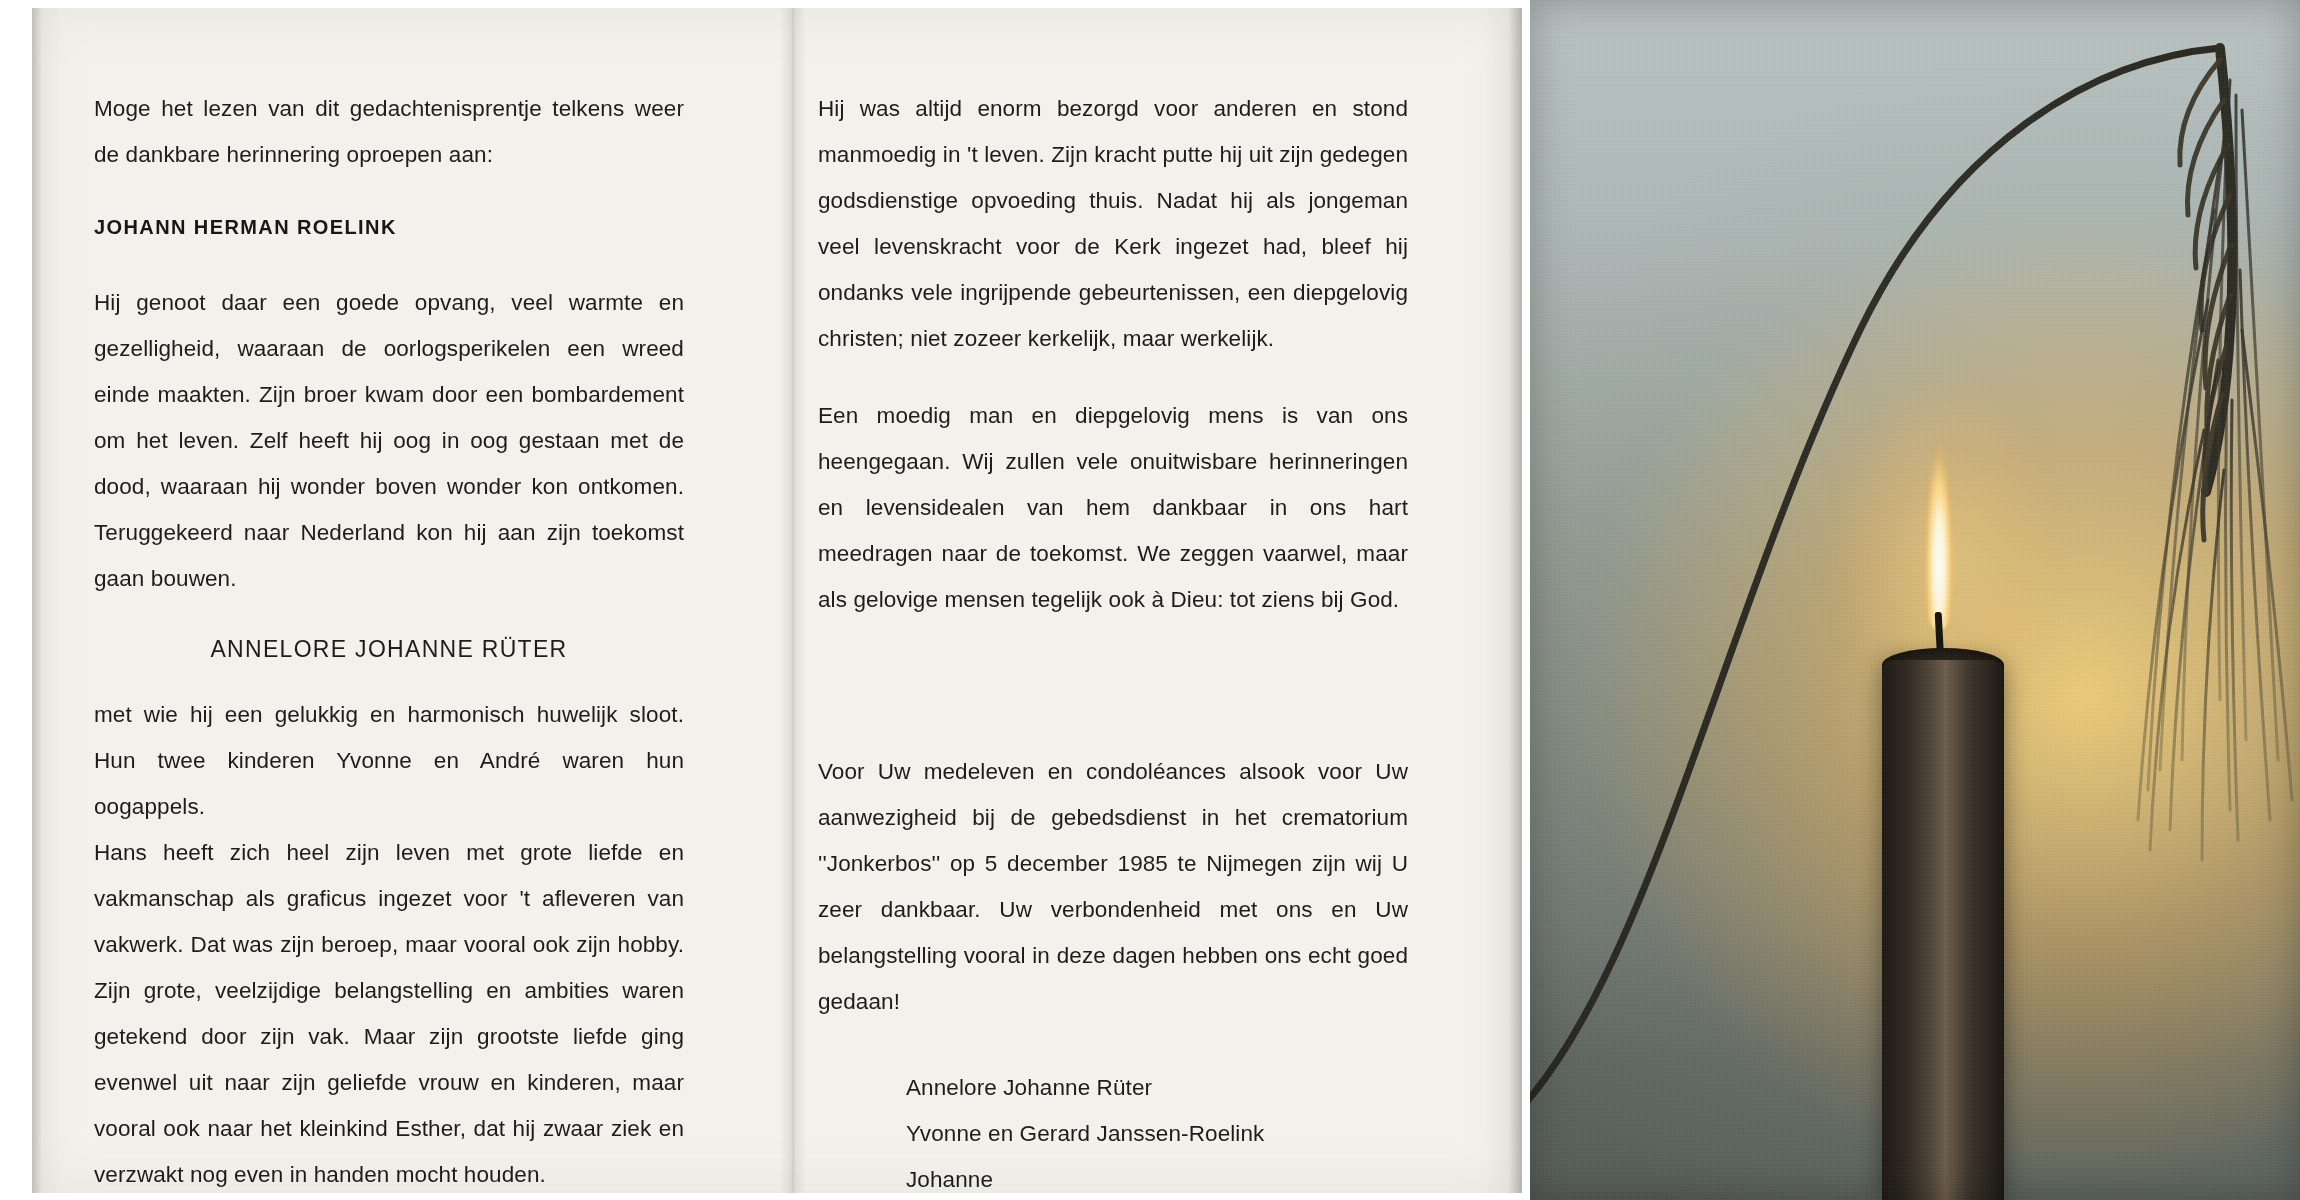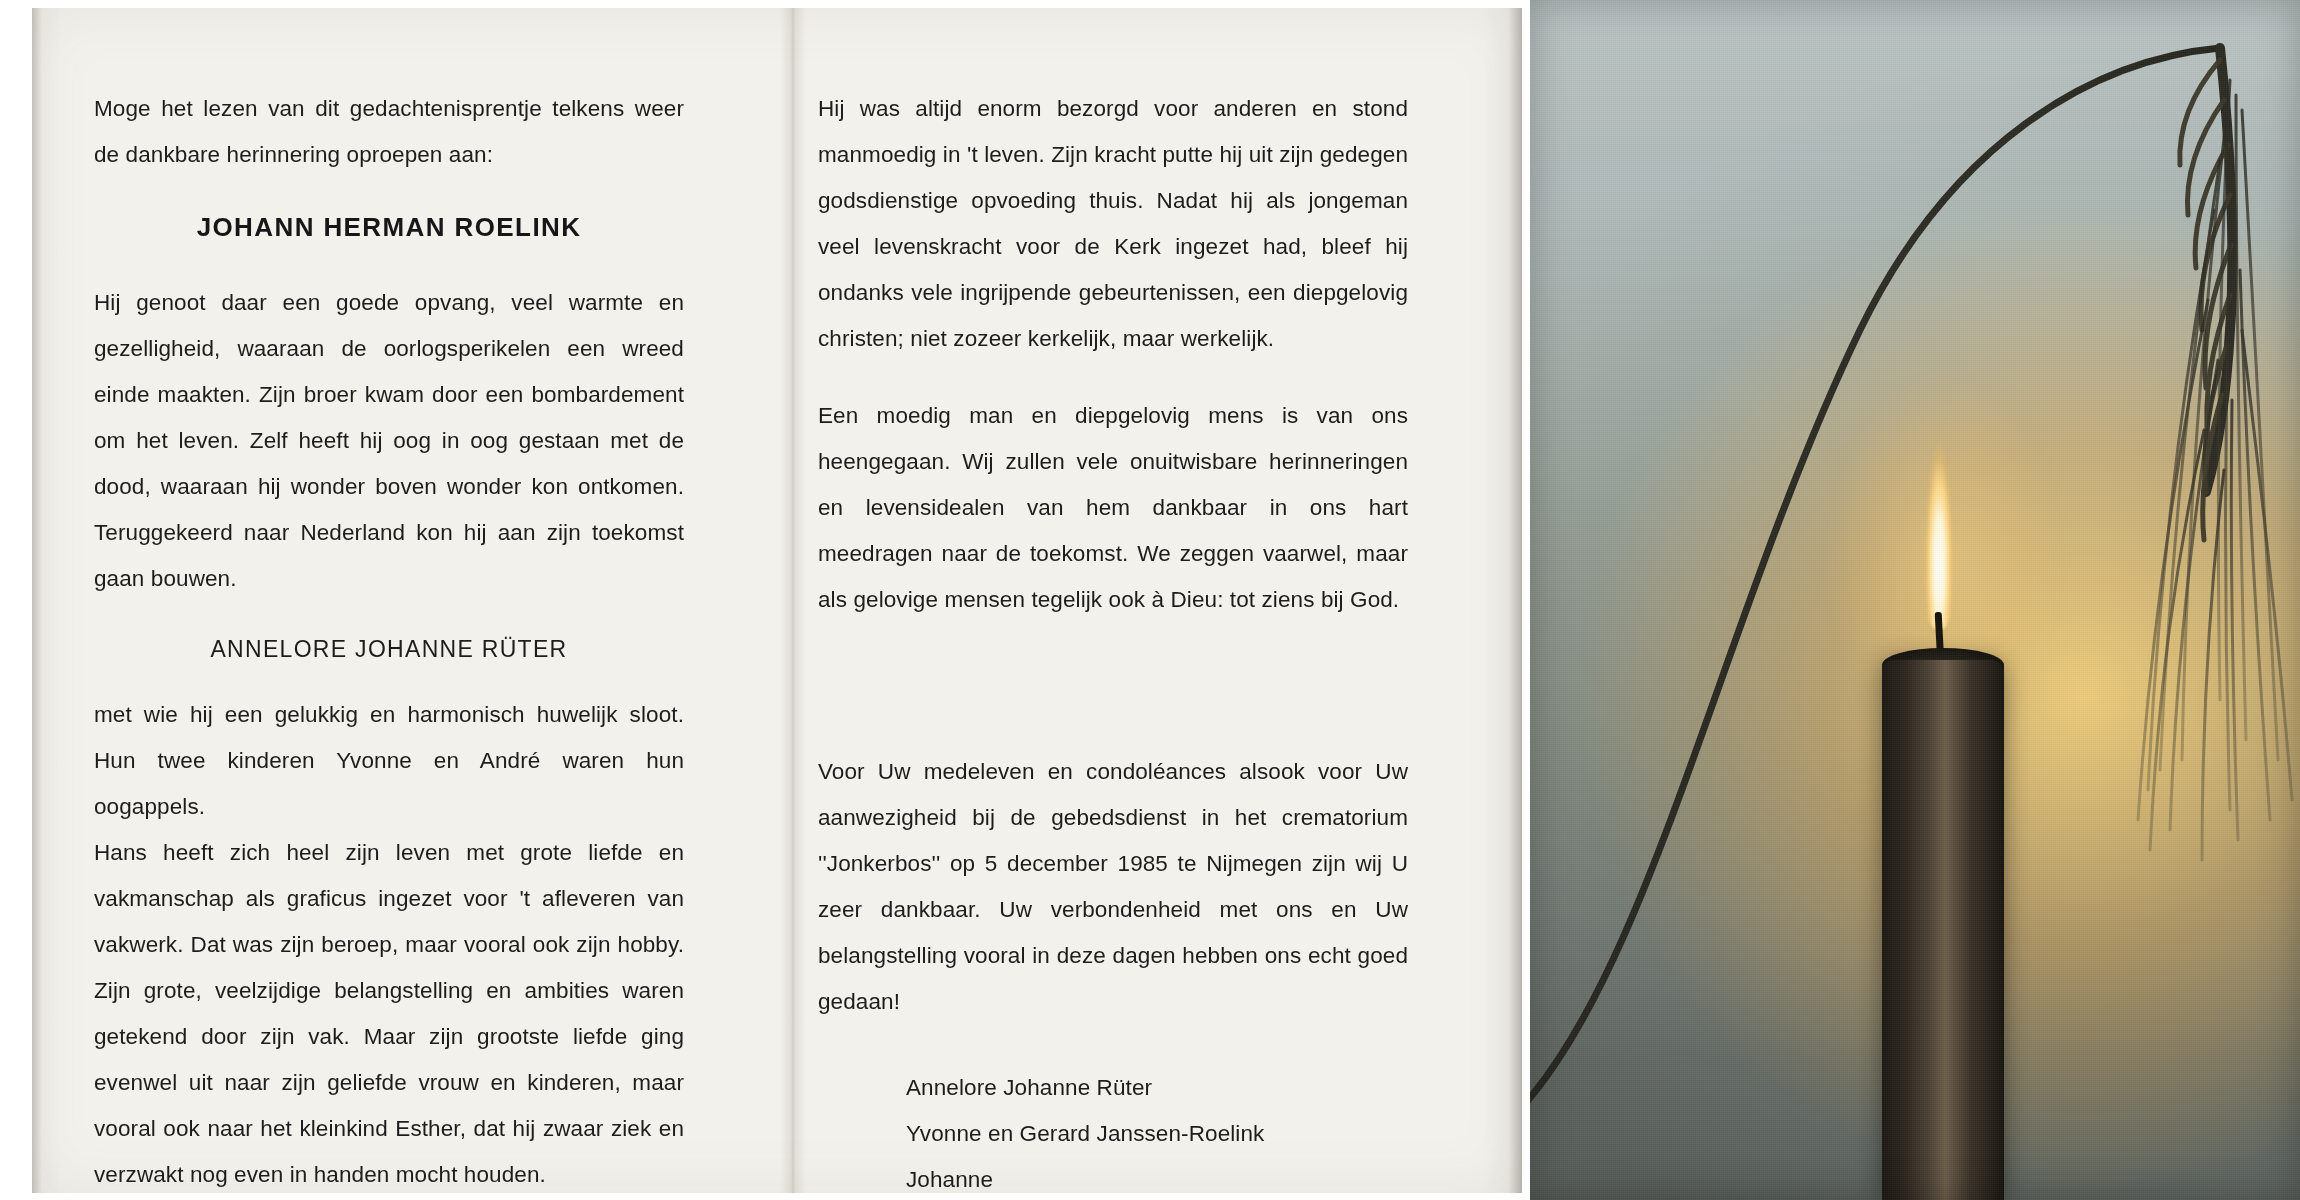--- a/index.html
+++ b/index.html
@@ -71,23 +71,22 @@
   .col.left  { left: 62px;  }
   .col.right { left: 786px; }
 
   .col p {
     margin: 0 0 0 0;
   }
   .gap { height: 31px; }
   .gap-xl { height: 126px; }
 
   .name-main {
-    text-align: center;
     font-weight: bold;
-    font-size: 26px;
+    font-size: 20px;
     letter-spacing: 1.4px;
     margin: 26px 0 30px 0;
     color: #17171a;
   }
   .name-sub {
     text-align: center;
     font-size: 23px;
     letter-spacing: 1.3px;
     margin: 24px 0 20px 0;
     color: #1d1d1b;

